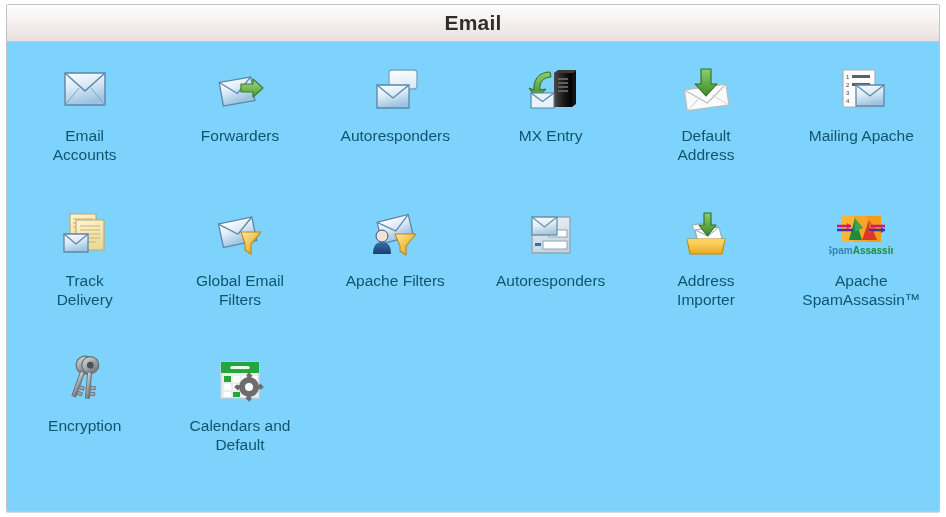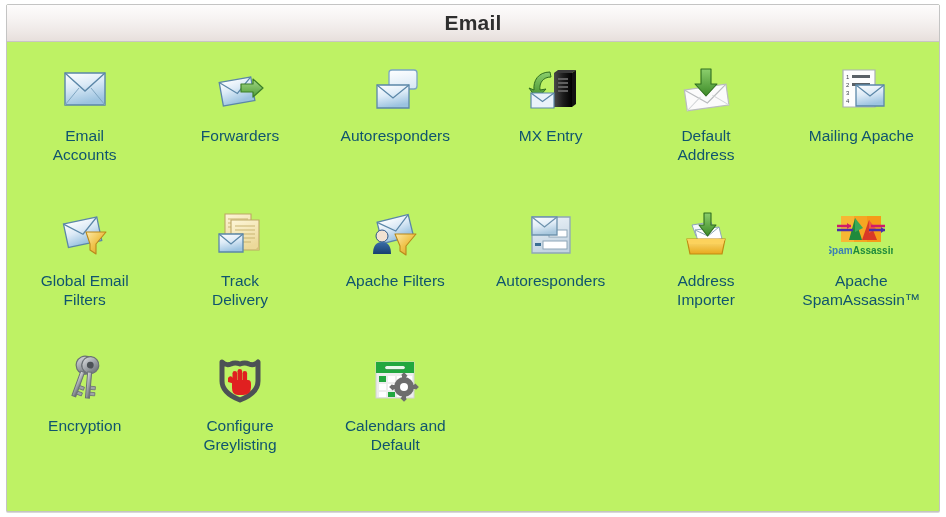--- a/index.html
+++ b/index.html
@@ -9,21 +9,21 @@
     background: #ffffff;
     font-family: "Liberation Sans", "DejaVu Sans", sans-serif;
     overflow: hidden;
   }
   #panel {
     position: absolute;
     left: 6px; top: 4px;
     width: 934px; height: 508px;
     border: 1px solid #c4c4c4;
     border-radius: 2px;
-    background: #bef264;
+    background: #7dd3fc;
     box-shadow: 0 1px 0 #d8d8d8;
   }
   #panel-header {
     height: 37px;
     border-bottom: 1px solid #c9c5c3;
     background: linear-gradient(to bottom, #fdfcfc 0%, #f7f4f3 35%, #eee8e6 75%, #e7dfdc 100%);
     display: flex; align-items: center; justify-content: center;
   }
   #panel-title {
     font-size: 21px;
@@ -217,46 +217,20 @@
               </g>
             <path d="M22 22 L50 22 L50 43 L22 43 Z" fill="url(#g_env4)" stroke="#5b87a8" stroke-width="1.3"></path>
             <path d="M22 22 L36 33 L50 22" fill="none" stroke="#5b87a8" stroke-width="1.3"></path>
           </svg>
         </div>
         <div class="label">Mailing Apache</div>
       </div>
     </div>
 
     <div class="row">
-
-      <div class="cell">
-        <div class="icon-wrap">
-          <svg width="54" height="54" viewBox="0 0 54 54">
-            <defs>
-                <linearGradient id="g_env6" x1="0" y1="0" x2="0.3" y2="1">
-              <stop offset="0" stop-color="#ffffff"></stop>
-                  <stop offset="0.5" stop-color="#dceaf6"></stop>
-              <stop offset="1" stop-color="#9dc4e1"></stop>
-                </linearGradient>
-              <linearGradient id="g_fun" x1="0" y1="0" x2="1" y2="1">
-              <stop offset="0" stop-color="#fde9a8"></stop>
-                  <stop offset="0.5" stop-color="#f0c24a"></stop>
-              <stop offset="1" stop-color="#d19b20"></stop>
-                </linearGradient>
-              </defs>
-            <g transform="rotate(-12 26 26)">
-              <path d="M8 12 L42 12 L42 36 L8 36 Z" fill="url(#g_env6)" stroke="#5b87a8" stroke-width="1.3"></path>
-              <path d="M8 12 L25 26 L42 12" fill="none" stroke="#5b87a8" stroke-width="1.3"></path>
-            </g>
-            <path d="M28 24 L48 24 L38 36 L38 46 L32 42 L32 36 Z" fill="url(#g_fun)" stroke="#b9871a" stroke-width="1.1" stroke-linejoin="round"></path>
-          </svg>
-        </div>
-        <div class="label">Global Email
-Filters</div>
-      </div>
 
       <div class="cell">
         <div class="icon-wrap">
           <svg width="54" height="54" viewBox="0 0 54 54">
             <defs>
                 <linearGradient id="g_doc" x1="0" y1="0" x2="0.4" y2="1">
               <stop offset="0" stop-color="#fdf6d8"></stop>
                   <stop offset="1" stop-color="#ecd99a"></stop>
                 </linearGradient>
               <linearGradient id="g_env5" x1="0" y1="0" x2="0.3" y2="1">
@@ -273,20 +247,46 @@
             <g stroke="#c9b572" stroke-width="1">
                 <path d="M22 18 h20 M22 22 h20 M22 26 h20 M22 30 h20 M22 34 h16"></path>
               </g>
             <path d="M42 42 L46 38 L46 42 Z" fill="#d6c07a"></path>
             <path d="M6 26 L30 26 L30 44 L6 44 Z" fill="url(#g_env5)" stroke="#5b87a8" stroke-width="1.3"></path>
             <path d="M6 26 L18 36 L30 26" fill="none" stroke="#5b87a8" stroke-width="1.3"></path>
           </svg>
         </div>
         <div class="label">Track
 Delivery</div>
+      </div>
+
+      <div class="cell">
+        <div class="icon-wrap">
+          <svg width="54" height="54" viewBox="0 0 54 54">
+            <defs>
+                <linearGradient id="g_env6" x1="0" y1="0" x2="0.3" y2="1">
+              <stop offset="0" stop-color="#ffffff"></stop>
+                  <stop offset="0.5" stop-color="#dceaf6"></stop>
+              <stop offset="1" stop-color="#9dc4e1"></stop>
+                </linearGradient>
+              <linearGradient id="g_fun" x1="0" y1="0" x2="1" y2="1">
+              <stop offset="0" stop-color="#fde9a8"></stop>
+                  <stop offset="0.5" stop-color="#f0c24a"></stop>
+              <stop offset="1" stop-color="#d19b20"></stop>
+                </linearGradient>
+              </defs>
+            <g transform="rotate(-12 26 26)">
+              <path d="M8 12 L42 12 L42 36 L8 36 Z" fill="url(#g_env6)" stroke="#5b87a8" stroke-width="1.3"></path>
+              <path d="M8 12 L25 26 L42 12" fill="none" stroke="#5b87a8" stroke-width="1.3"></path>
+            </g>
+            <path d="M28 24 L48 24 L38 36 L38 46 L32 42 L32 36 Z" fill="url(#g_fun)" stroke="#b9871a" stroke-width="1.1" stroke-linejoin="round"></path>
+          </svg>
+        </div>
+        <div class="label">Global Email
+Filters</div>
       </div>
 
       <div class="cell">
         <div class="icon-wrap">
           <svg width="54" height="54" viewBox="0 0 54 54">
             <defs>
                 <linearGradient id="g_env7" x1="0" y1="0" x2="0.3" y2="1">
               <stop offset="0" stop-color="#ffffff"></stop>
                   <stop offset="0.5" stop-color="#dceaf6"></stop>
               <stop offset="1" stop-color="#9dc4e1"></stop>
@@ -411,36 +411,20 @@
               <circle cx="31" cy="12" r="3.4" fill="#4c5256"></circle>
               <rect x="29" y="19" width="4" height="26" fill="url(#g_key)" stroke="#6a7075" stroke-width="1"></rect>
               <rect x="33" y="33" width="5" height="3.2" fill="#9ea3a8" stroke="#6a7075" stroke-width="0.8"></rect>
               <rect x="33" y="39" width="5" height="3.2" fill="#9ea3a8" stroke="#6a7075" stroke-width="0.8"></rect>
             </g>
           </svg>
         </div>
         <div class="label">Encryption</div>
       </div>
 
-      <div class="cell">
-        <div class="icon-wrap">
-          <svg width="54" height="54" viewBox="0 0 54 54">
-            <path d="M9 9 Q13 13 18 11 Q22 9 27 11 Q32 9 36 11 Q41 13 45 9 L45 28 Q45 40 27 47 Q9 40 9 28 Z" fill="none" stroke="#4c5155" stroke-width="5" stroke-linejoin="round"></path>
-            <g fill="#e02020">
-              <rect x="24.5" y="16" width="4.6" height="15" rx="2.3"></rect>
-              <rect x="29.5" y="18" width="4.6" height="13" rx="2.3"></rect>
-              <rect x="19.5" y="18" width="4.6" height="13" rx="2.3"></rect>
-              <path d="M15 25 Q17 22 19.5 24.5 L22 28 L22 31 L15 29 Z"></path>
-              <path d="M19 27 L35 27 Q38 27 38 31 L38 34 Q38 42 30 42 L25 42 Q19 42 19 35 Z"></path>
-            </g>
-          </svg>
-        </div>
-        <div class="label">Configure
-Greylisting</div>
-      </div>
 
       <div class="cell">
         <div class="icon-wrap">
           <svg width="54" height="54" viewBox="0 0 54 54">
             <rect x="8" y="9" width="38" height="36" fill="#ededed" stroke="#d2d2d2" stroke-width="1"></rect>
             <rect x="8" y="9" width="38" height="11" fill="#22a73f"></rect>
             <rect x="17" y="13" width="20" height="3.2" rx="1.6" fill="#eafbe e"></rect>
             <rect x="17" y="13" width="20" height="3.2" rx="1.6" fill="#e9f9ec"></rect>
             <g fill="#ffffff">
               <rect x="11" y="23" width="7" height="6"></rect>

